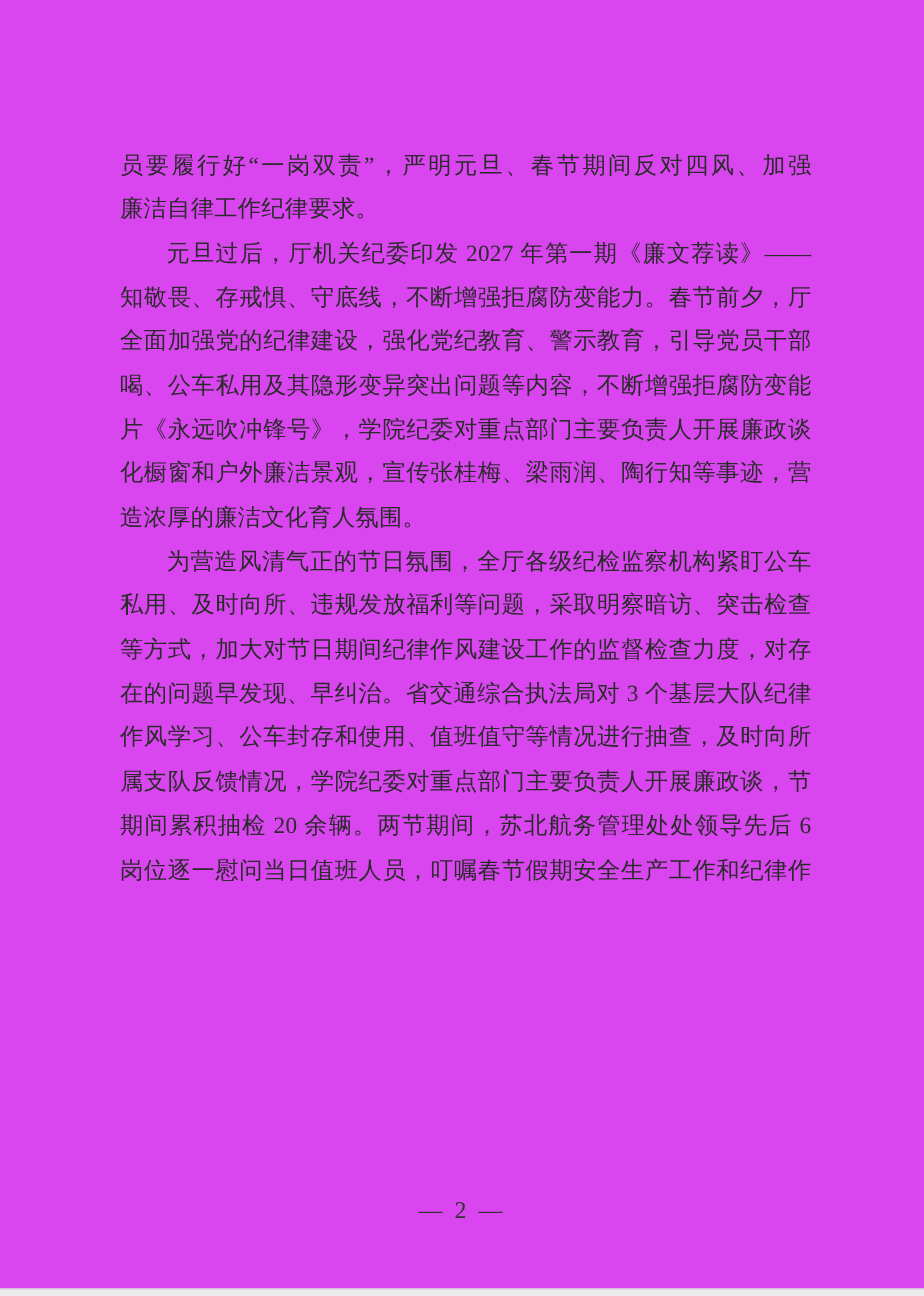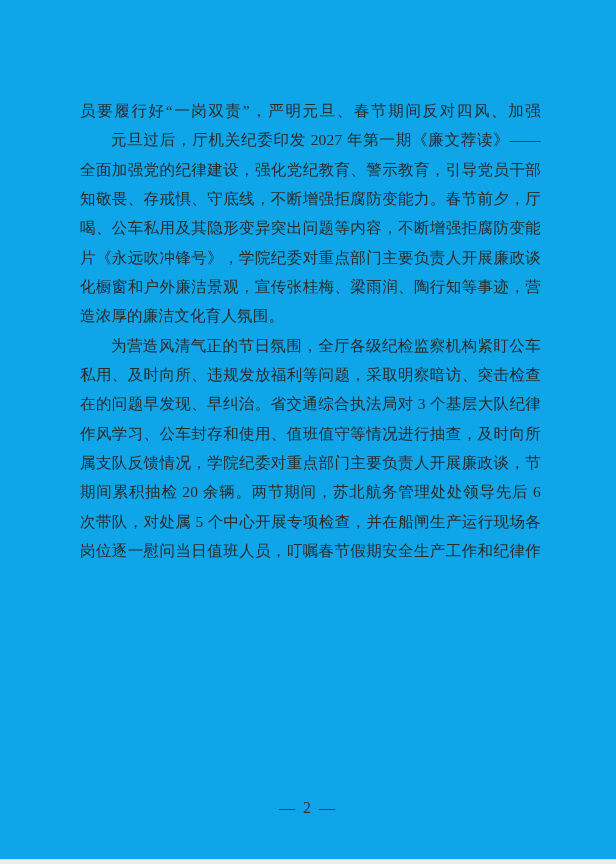--- a/index.html
+++ b/index.html
@@ -9,21 +9,21 @@
   }
   body {
     width: 616px;
     height: 864px;
     overflow: hidden;
   }
   .page {
     position: relative;
     width: 616px;
     height: 864px;
-    background: #0ea5e9;
+    background: #d946ef;
     font-family: "Liberation Serif", "DejaVu Serif", serif;
     color: #2b2b2b;
   }
   .text-block {
     position: absolute;
     left: 80px;
     top: 96px;
     width: 461px;
   }
   .line {
@@ -60,33 +60,34 @@
     background: #ececec;
     border-top: 1px solid #dcdcdc;
   }
 </style>
 </head>
 <body>
 
 <div class="page">
   <div class="text-block">
     <div class="line">员要履行好“一岗双责”，严明元旦、春节期间反对四风、加强</div>
+    <div class="line para-end">廉洁自律工作纪律要求。</div>
     <div class="line indent">元旦过后，厅机关纪委印发 2027 年第一期《廉文荐读》——</div>
+    <div class="line">知敬畏、存戒惧、守底线，不断增强拒腐防变能力。春节前夕，厅</div>
     <div class="line">全面加强党的纪律建设，强化党纪教育、警示教育，引导党员干部</div>
-    <div class="line">知敬畏、存戒惧、守底线，不断增强拒腐防变能力。春节前夕，厅</div>
     <div class="line">喝、公车私用及其隐形变异突出问题等内容，不断增强拒腐防变能力</div>
     <div class="line">片《永远吹冲锋号》，学院纪委对重点部门主要负责人开展廉政谈</div>
     <div class="line">化橱窗和户外廉洁景观，宣传张桂梅、梁雨润、陶行知等事迹，营</div>
     <div class="line para-end">造浓厚的廉洁文化育人氛围。</div>
     <div class="line indent">为营造风清气正的节日氛围，全厅各级纪检监察机构紧盯公车</div>
     <div class="line">私用、及时向所、违规发放福利等问题，采取明察暗访、突击检查</div>
+    <div class="line">等方式，加大对节日期间纪律作风建设工作的监督检查力度，对存</div>
     <div class="line">在的问题早发现、早纠治。省交通综合执法局对 3 个基层大队纪律</div>
     <div class="line">作风学习、公车封存和使用、值班值守等情况进行抽查，及时向所</div>
     <div class="line">属支队反馈情况，学院纪委对重点部门主要负责人开展廉政谈，节日</div>
     <div class="line">期间累积抽检 20 余辆。两节期间，苏北航务管理处处领导先后 6</div>
-    <div class="line">次带队，对处属 5 个中心开展专项检查，并在船闸生产运行现场各</div>
     <div class="line">岗位逐一慰问当日值班人员，叮嘱春节假期安全生产工作和纪律作</div>
   </div>
 
   <div class="footer">— 2 —</div>
 
   <div class="scan-edge"></div>
 </div>
 
 </body></html>

